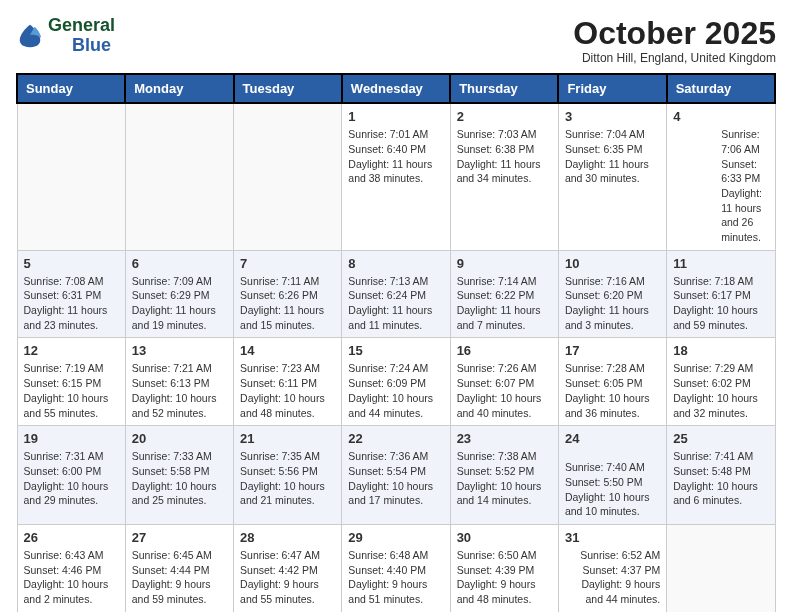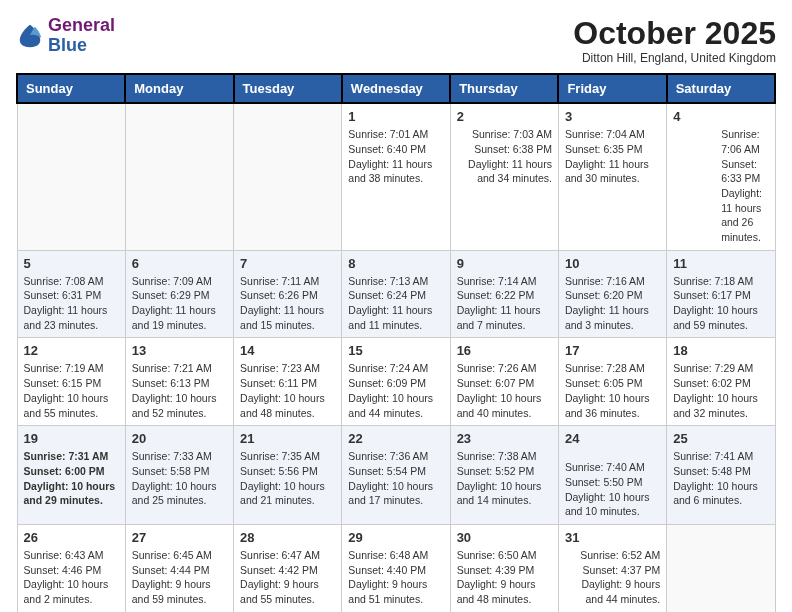--- a/index.html
+++ b/index.html
@@ -19,22 +19,22 @@
     .logo {
       display: flex;
       align-items: center;
       gap: 4px;
     }
     .logo-text {
       font-size: 18px;
       font-weight: bold;
       line-height: 1.1;
     }
-    .logo-general { color: #701a75; margin-top: 16px; }
-    .logo-blue { color: #2b5fa5; }
+    .logo-general { color: #14532d; margin-top: 16px; }
+    .logo-blue { color: #2b5fa5; margin-left: 24px; }
     .logo-icon {
       width: 28px;
       height: 28px;
     }
     .title-area {
       text-align: right;
     }
     .month-title {
       font-size: 32px;
       font-weight: bold;
@@ -126,21 +126,21 @@
         <td class="empty"></td>
         <td>
           <span class="day-num">1</span>
           <div class="cell-content" style="white-space: pre-line;">Sunrise: 7:01 AM
 Sunset: 6:40 PM
 Daylight: 11 hours
 and 38 minutes.</div>
         </td>
         <td>
           <span class="day-num">2</span>
-          <div class="cell-content" style="white-space: pre-line; text-align: right;">Sunrise: 7:03 AM
+          <div class="cell-content" style="white-space: pre-line;">Sunrise: 7:03 AM
 Sunset: 6:38 PM
 Daylight: 11 hours
 and 34 minutes.</div>
         </td>
         <td>
           <span class="day-num">3</span>
           <div class="cell-content" style="white-space: pre-line;">Sunrise: 7:04 AM
 Sunset: 6:35 PM
 Daylight: 11 hours
 and 30 minutes.</div>
@@ -251,21 +251,21 @@
           <span class="day-num">18</span>
           <div class="cell-content" style="white-space: pre-line;">Sunrise: 7:29 AM
 Sunset: 6:02 PM
 Daylight: 10 hours
 and 32 minutes.</div>
         </td>
       </tr>
       <tr class="row-shaded">
         <td>
           <span class="day-num">19</span>
-          <div class="cell-content" style="white-space: pre-line; font-weight: bold;">Sunrise: 7:31 AM
+          <div class="cell-content" style="white-space: pre-line;">Sunrise: 7:31 AM
 Sunset: 6:00 PM
 Daylight: 10 hours
 and 29 minutes.</div>
         </td>
         <td>
           <span class="day-num">20</span>
           <div class="cell-content" style="white-space: pre-line;">Sunrise: 7:33 AM
 Sunset: 5:58 PM
 Daylight: 10 hours
 and 25 minutes.</div>

